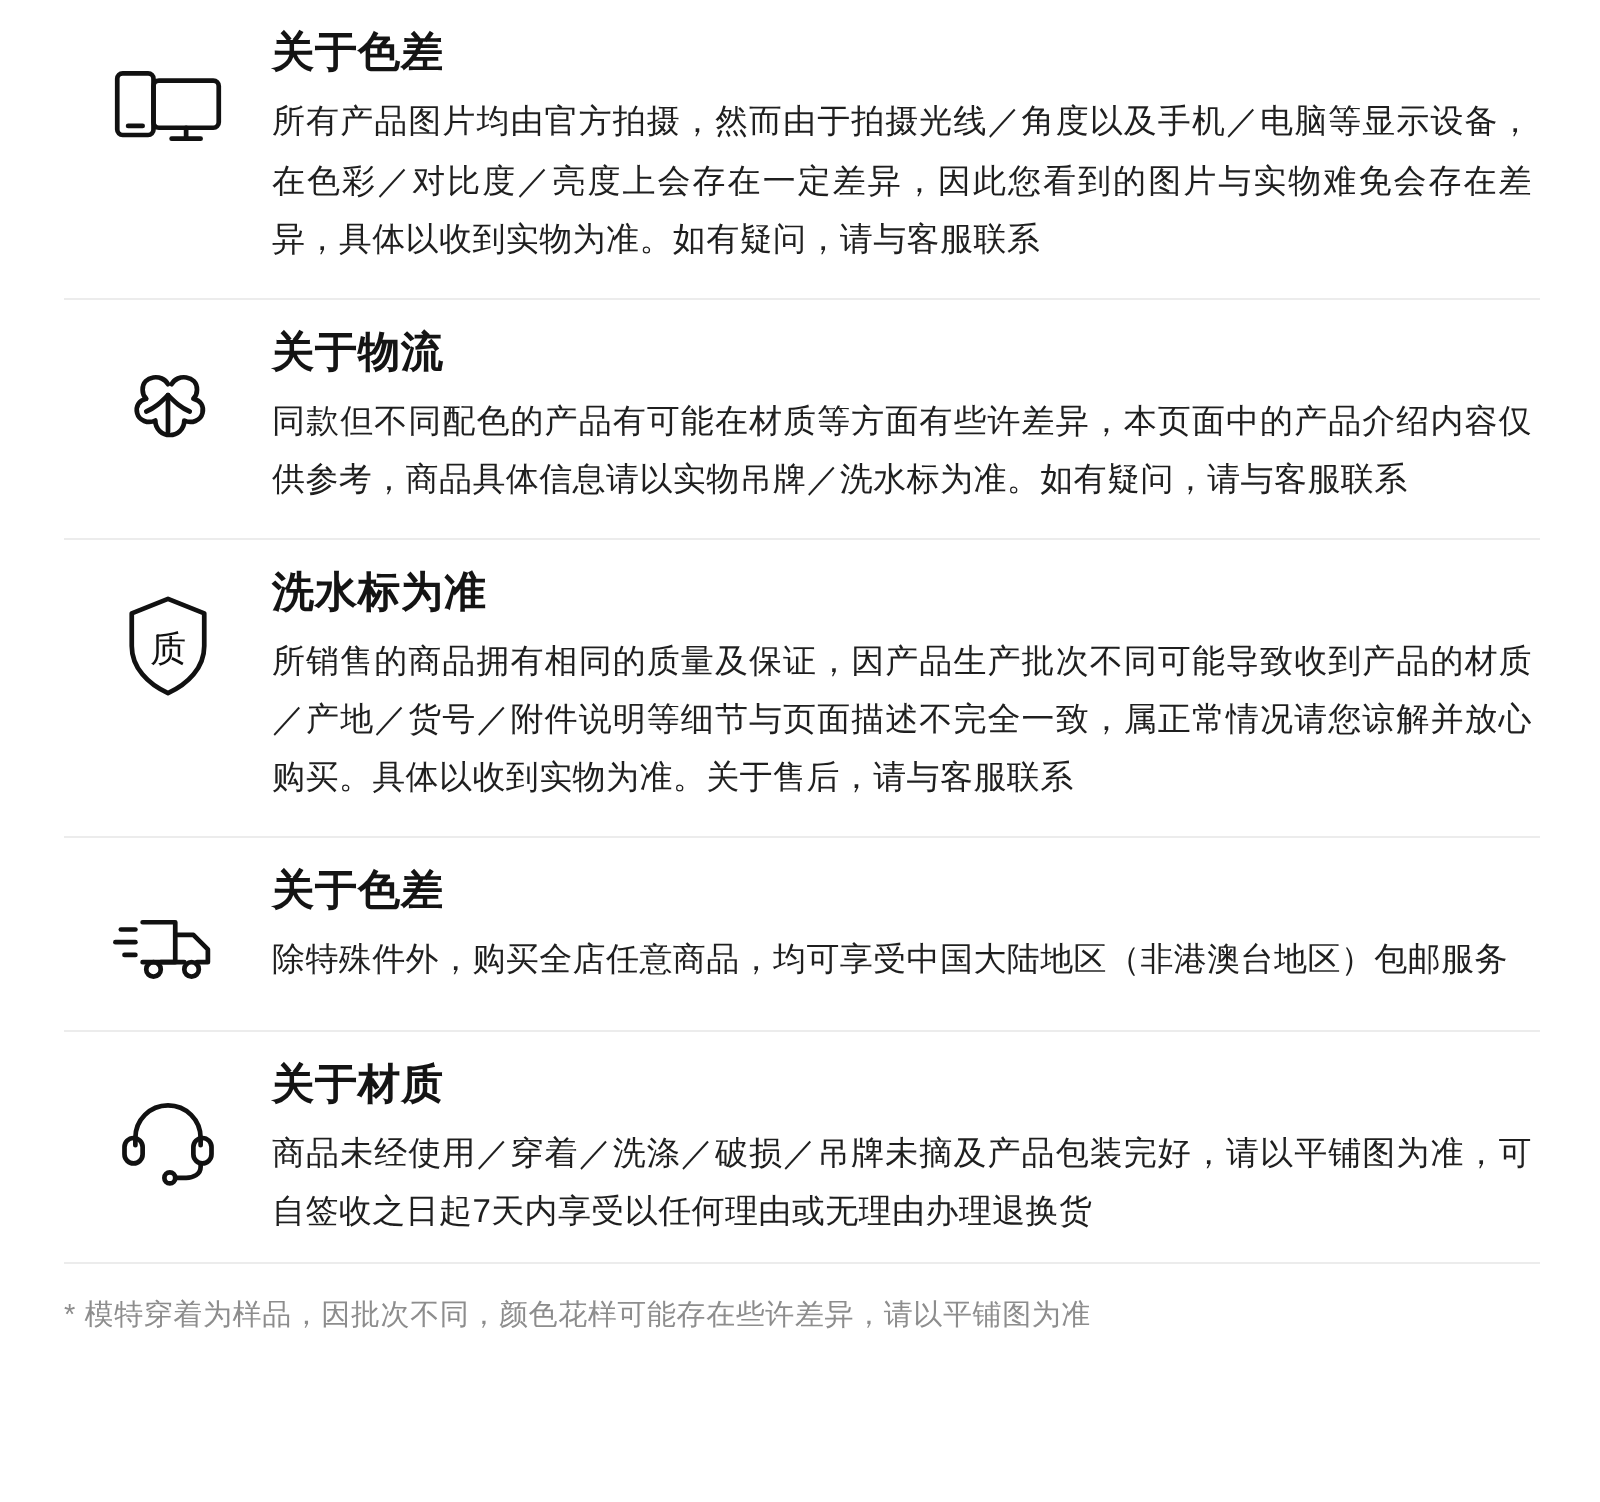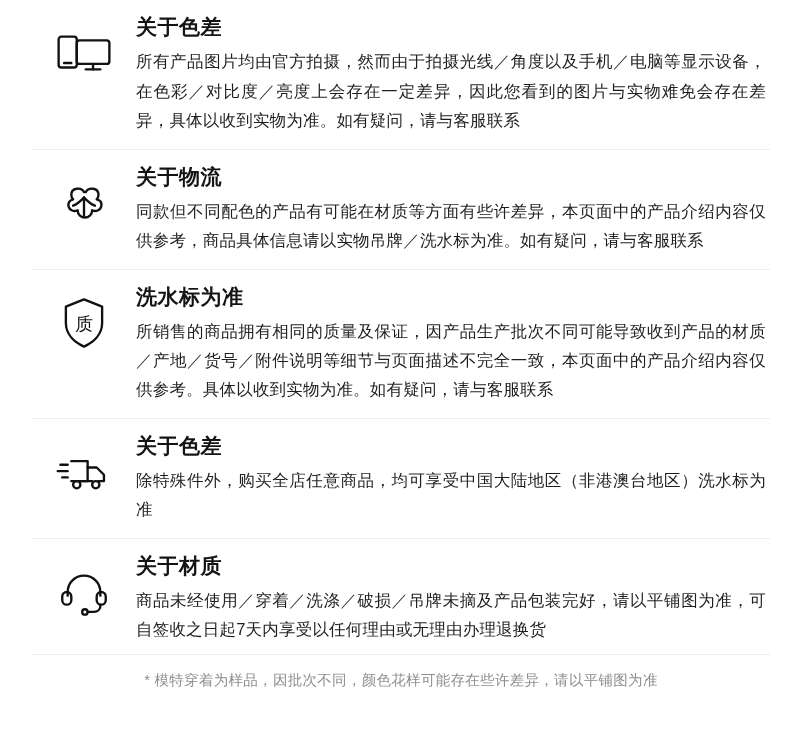--- a/index.html
+++ b/index.html
@@ -67,21 +67,20 @@
   }
   .divider {
     height: 1px;
     background: #ececec;
     margin: 14px 0 14px 0;
   }
   .footnote-wrap {
     margin-top: 10px;
     padding-top: 16px;
     border-top: 1px solid #ececec;
-    text-align: center;
   }
   .footnote {
     font-size: 14.5px;
     color: #8d8d8d;
     letter-spacing: 0.3px;
     margin: 0;
   }
   .sec-1 .sec-body { line-height: 1.78; }
 </style>
 </head>
@@ -132,21 +131,21 @@
     <div class="icon-col">
       <span class="icon-box">
         <svg viewBox="0 0 64 64" fill="none" stroke="#111" stroke-width="2.6" stroke-linecap="round" stroke-linejoin="round">
           <path d="M32 6 12 14v18c0 12 9 21 20 26 11-5 20-14 20-26V14L32 6z"></path>
           <text x="32" y="40" font-family="'Liberation Sans', sans-serif" font-size="20" fill="#111" stroke="none" text-anchor="middle">质</text>
         </svg>
       </span>
     </div>
     <div class="text-col">
       <h3 class="sec-title">洗水标为准</h3>
-      <p class="sec-body">所销售的商品拥有相同的质量及保证，因产品生产批次不同可能导致收到产品的材质／产地／货号／附件说明等细节与页面描述不完全一致，本页面中的产品介绍内容仅供参考。具体以收到实物为准。如有疑问，请与客服联系</p>
+      <p class="sec-body">所销售的商品拥有相同的质量及保证，因产品生产批次不同可能导致收到产品的材质／产地／货号／附件说明等细节与页面描述不完全一致，属正常情况请您谅解并放心购买。具体以收到实物为准。关于售后，请与客服联系</p>
     </div>
   </div>
 
   <div class="divider"></div>
 
   <div class="section">
     <div class="icon-col">
       <span class="icon-box">
         <svg viewBox="0 0 64 64" fill="none" stroke="#111" stroke-width="2.6" stroke-linecap="round" stroke-linejoin="round">
           <path d="M18 20h18v22H18"></path>
@@ -155,21 +154,21 @@
           <circle cx="45" cy="46" r="4"></circle>
           <line x1="28" y1="42" x2="41" y2="42"></line>
           <line x1="6" y1="24" x2="14" y2="24"></line>
           <line x1="3" y1="31" x2="14" y2="31"></line>
           <line x1="8" y1="38" x2="14" y2="38"></line>
         </svg>
       </span>
     </div>
     <div class="text-col">
       <h3 class="sec-title">关于色差</h3>
-      <p class="sec-body">除特殊件外，购买全店任意商品，均可享受中国大陆地区（非港澳台地区）洗水标为准</p>
+      <p class="sec-body">除特殊件外，购买全店任意商品，均可享受中国大陆地区（非港澳台地区）包邮服务</p>
     </div>
   </div>
 
   <div class="divider"></div>
 
   <div class="section">
     <div class="icon-col">
       <span class="icon-box">
         <svg viewBox="0 0 64 64" fill="none" stroke="#111" stroke-width="2.6" stroke-linecap="round" stroke-linejoin="round">
           <path d="M14 36v-4c0-10 8-18 18-18s18 8 18 18v4"></path>

